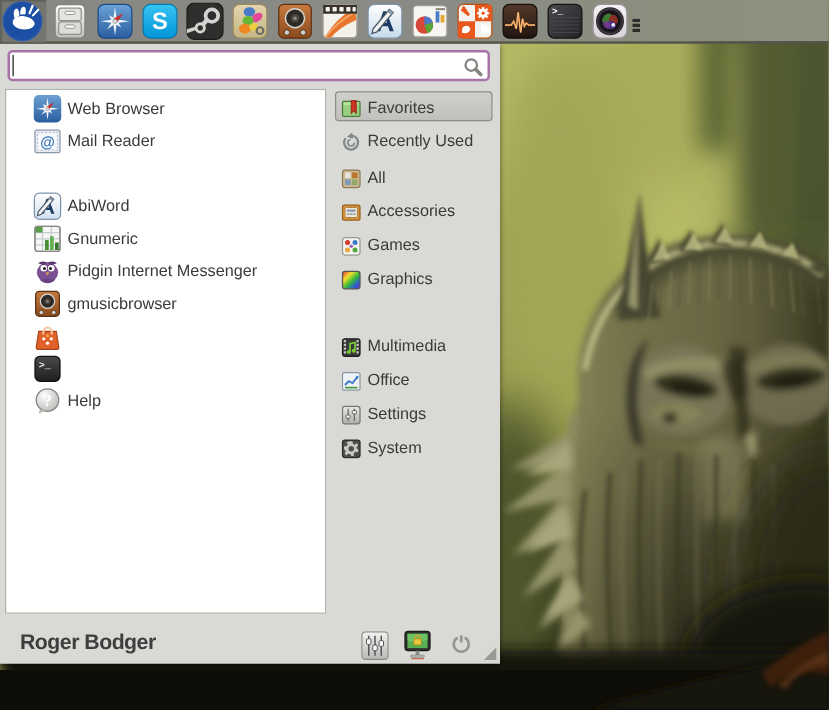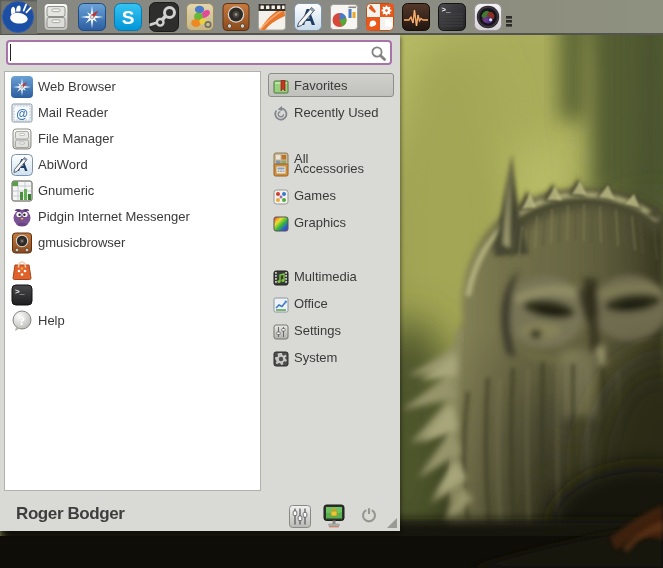--- a/index.html
+++ b/index.html
@@ -14,21 +14,21 @@
   #btn0{position:absolute;left:0;top:0;width:37px;height:34px;background:#75766f;box-shadow:inset 1px 1px 2px rgba(0,0,0,.25);}
   #dots{position:absolute;left:505px;top:14px;width:8px;height:12px;}
   
   #menu{position:absolute;left:0;top:35px;width:400px;height:496px;background:#d9d9d5;
     box-shadow:1px 2px 4px rgba(0,0,0,.45);}
   #search{position:absolute;left:6px;top:5px;width:382px;height:21px;background:#fff;
     border:2px solid #a873a8;border-radius:4px;}
   #cursor{position:absolute;left:2px;top:2px;width:1px;height:17px;background:#222;}
   #mag{position:absolute;right:3px;top:3px;}
   #applist{position:absolute;left:4px;top:36px;width:255px;height:418px;background:#fff;border:1px solid #b2b2ac;}
-  .arow{position:absolute;left:0;width:100%;height:26px;}
+  .arow{position:absolute;left:16px;width:100%;height:26px;}
   .arow .ic{position:absolute;left:5px;top:1px;width:24px;height:24px;}
   .arow .lb{position:absolute;left:33px;top:5px;font-size:13px;color:#3a3a3a;white-space:nowrap;}
   .crow{position:absolute;left:268px;width:128px;height:26px;}
   .crow .ic{position:absolute;left:5px;top:5px;width:16px;height:16px;}
   .crow .lb{position:absolute;left:26px;top:4px;font-size:13px;color:#3a3a3a;white-space:nowrap;}
   #favbtn{position:absolute;left:268px;top:38px;width:124px;height:22px;
     background:linear-gradient(#d0d0cc,#c0c0bc);border:1px solid #8d8d85;border-radius:3px;}
   #user{position:absolute;left:16px;top:469px;font-size:17px;font-weight:bold;color:#3e3e3e;letter-spacing:-0.4px;}
   #grip{position:absolute;right:3px;bottom:3px;width:0;height:0;border-left:10px solid transparent;border-bottom:10px solid #9a9a94;}
 </style>
@@ -229,36 +229,20 @@
           <span class="lb">Web Browser</span>
         </div>
     <div class="arow" style="top:28px">
           <span class="ic"><svg width="24" height="24" viewBox="0 0 24 24">
               <rect x="2" y="3" width="20" height="18" rx="1.5" fill="#e8edf2" stroke="#8899aa" stroke-width="1"></rect>
               <rect x="4" y="5" width="16" height="14" fill="#f8fafc" stroke="#b8c4d0" stroke-width="1" stroke-dasharray="1.6 1.4"></rect>
               <text x="12" y="16.5" font-size="12" font-weight="bold" fill="#3a76b8" text-anchor="middle" font-family="Liberation Sans">@</text>
             </svg></span>
           <span class="lb">Mail Reader</span>
         </div>
-    <div class="arow" style="top:54px">
-          <span class="ic"><svg width="24" height="24" viewBox="0 0 24 24">
-              <defs>
-                <linearGradient id="fmg" x1="0" y1="0" x2="0" y2="1">
-                  <stop offset="0" stop-color="#fbfbfa"></stop>
-                  <stop offset="1" stop-color="#c9c9c4"></stop>
-                </linearGradient>
-              </defs>
-              <rect x="3" y="2" width="18" height="20" rx="3" fill="url(#fmg)" stroke="#8d8d87" stroke-width="1"></rect>
-              <rect x="5.5" y="4.5" width="13" height="7.5" rx="1.5" fill="#e8e8e4" stroke="#9a9a94" stroke-width=".8"></rect>
-              <rect x="5.5" y="13" width="13" height="7.5" rx="1.5" fill="#e0e0dc" stroke="#9a9a94" stroke-width=".8"></rect>
-              <rect x="9.5" y="6.5" width="5" height="2" rx="1" fill="#fff" stroke="#999" stroke-width=".6"></rect>
-              <rect x="9.5" y="15" width="5" height="2" rx="1" fill="#fff" stroke="#999" stroke-width=".6"></rect>
-            </svg></span>
-          <span class="lb">File Manager</span>
-        </div>
     <div class="arow" style="top:80px">
           <span class="ic"><svg width="24" height="24" viewBox="0 0 24 24">
               <defs>
                 <linearGradient id="awg" x1="0" y1="0" x2="0" y2="1">
                   <stop offset="0" stop-color="#ffffff"></stop>
                   <stop offset="1" stop-color="#cfe0ef"></stop>
                 </linearGradient>
               </defs>
               <rect x="1.5" y="1.5" width="21" height="21" rx="4" fill="url(#awg)" stroke="#7d94ab" stroke-width="1"></rect>
               <path d="M7 18 L11.2 6 L13 6 L17.5 18 L15 18 L14 15 L10 15 L9.2 18 Z M10.8 13 L13.4 13 L12.1 9 Z" fill="#1c3c66"></path>
@@ -364,21 +348,21 @@
         <span class="lb">Favorites</span>
       </div>
   <div class="crow" style="top:66px">
         <span class="ic"><svg width="16" height="16" viewBox="0 0 16 16">
             <path d="M3.5 4.5 A5.6 5.6 0 1 0 8.2 2.4" fill="none" stroke="#83888e" stroke-width="1.8"></path>
             <path d="M8.8 0 L9.4 5 L4.6 3.4 Z" fill="#83888e"></path>
             <path d="M10.5 8.2 A2.6 2.6 0 1 1 7.4 5.6" fill="none" stroke="#83888e" stroke-width="1.3"></path>
           </svg></span>
         <span class="lb">Recently Used</span>
       </div>
-  <div class="crow" style="top:112px">
+  <div class="crow" style="top:95px">
         <span class="ic"><svg width="16" height="16" viewBox="0 0 16 16">
             <rect x="1" y="1" width="14" height="14" rx="2" fill="#cbb892" stroke="#8a7a55" stroke-width="1"></rect>
             <rect x="3" y="3" width="4.5" height="4.5" fill="#e8e3d8"></rect>
             <rect x="8.5" y="3" width="4.5" height="4.5" fill="#b8742e"></rect>
             <rect x="3" y="8.5" width="4.5" height="4.5" fill="#7a99b8"></rect>
             <rect x="8.5" y="8.5" width="4.5" height="4.5" fill="#90a868"></rect>
           </svg></span>
         <span class="lb">All</span>
       </div>
   <div class="crow" style="top:122px">

